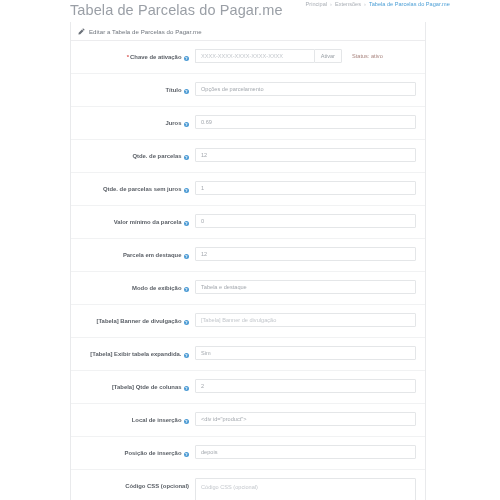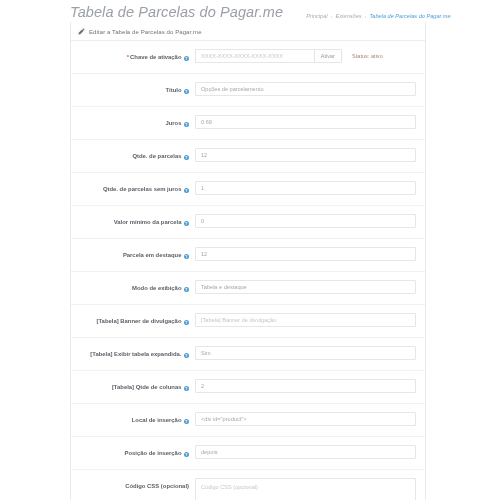--- a/index.html
+++ b/index.html
@@ -21,24 +21,23 @@
   }
 
   
   .page-header {
     position: absolute;
     left: 70px;
     top: 0px;
     width: 430px;
     height: 22px;
     display: flex;
-    align-items: flex-end;
+    align-items: flex-start;
     gap: 23px;
     background: #ffffff;
-    font-style: italic;
   }
   .page-title {
     font-size: 14.5px;
     color: #9a9fa6;
     font-weight: 400;
     letter-spacing: .1px;
     white-space: nowrap;
     line-height: 20px;
   }
   .breadcrumb {

